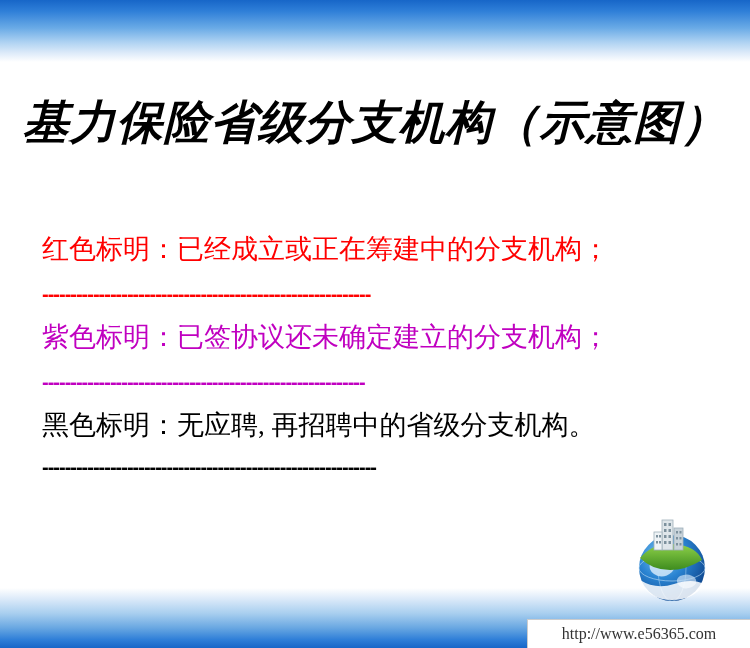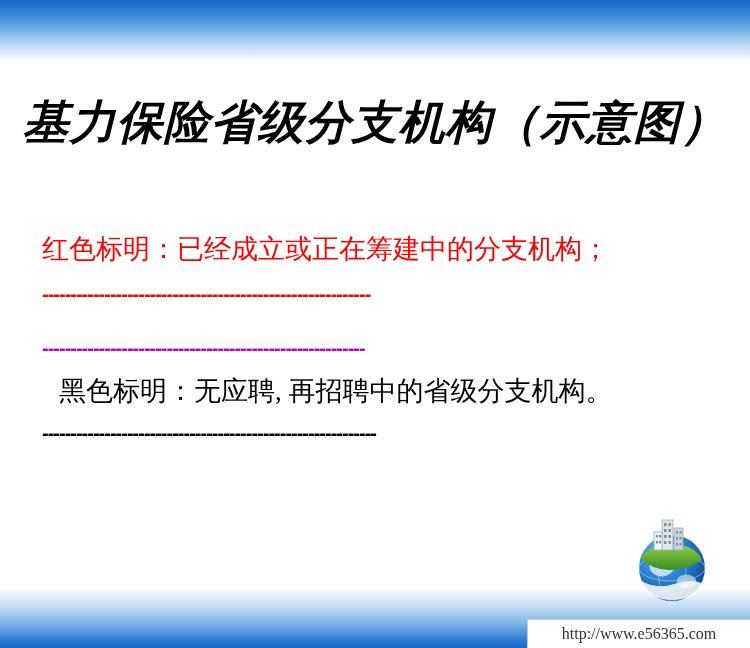--- a/index.html
+++ b/index.html
@@ -72,21 +72,21 @@
   }
   .line-text {
     font-family: "Liberation Serif", serif;
     font-size: 27px;
     font-weight: normal;
     line-height: 34px;
     white-space: nowrap;
   }
   .line-red { color: #ff0000; }
   .line-purple { color: #c000c0; }
-  .line-black { color: #000000; margin-left: 17px; }
+  .line-black { color: #000000; }
   .divider {
     font-family: "Liberation Sans", sans-serif;
     font-size: 20px;
     font-weight: bold;
     line-height: 22px;
     letter-spacing: -1px;
     white-space: nowrap;
     overflow: hidden;
   }
   .divider-red { color: #ff0000; width: 586px; }
@@ -133,20 +133,21 @@
 
   <div class="title">基力保险省级分支机构（示意图）</div>
 
   <div class="body-block">
 
     <div class="line-text line-red">红色标明：已经成立或正在筹建中的分支机构；</div>
     <div class="gap-a"></div>
     <div class="divider divider-red">----------------------------------------------------------</div>
     <div class="gap-b"></div>
 
+    <div class="line-text line-purple">紫色标明：已签协议还未确定建立的分支机构；</div>
     <div class="gap-a"></div>
     <div class="divider divider-purple">---------------------------------------------------------</div>
     <div class="gap-b"></div>
 
     <div class="line-text line-black">黑色标明：无应聘, 再招聘中的省级分支机构。</div>
     <div class="gap-c"></div>
     <div class="divider divider-black">-----------------------------------------------------------</div>
 
   </div>
 

